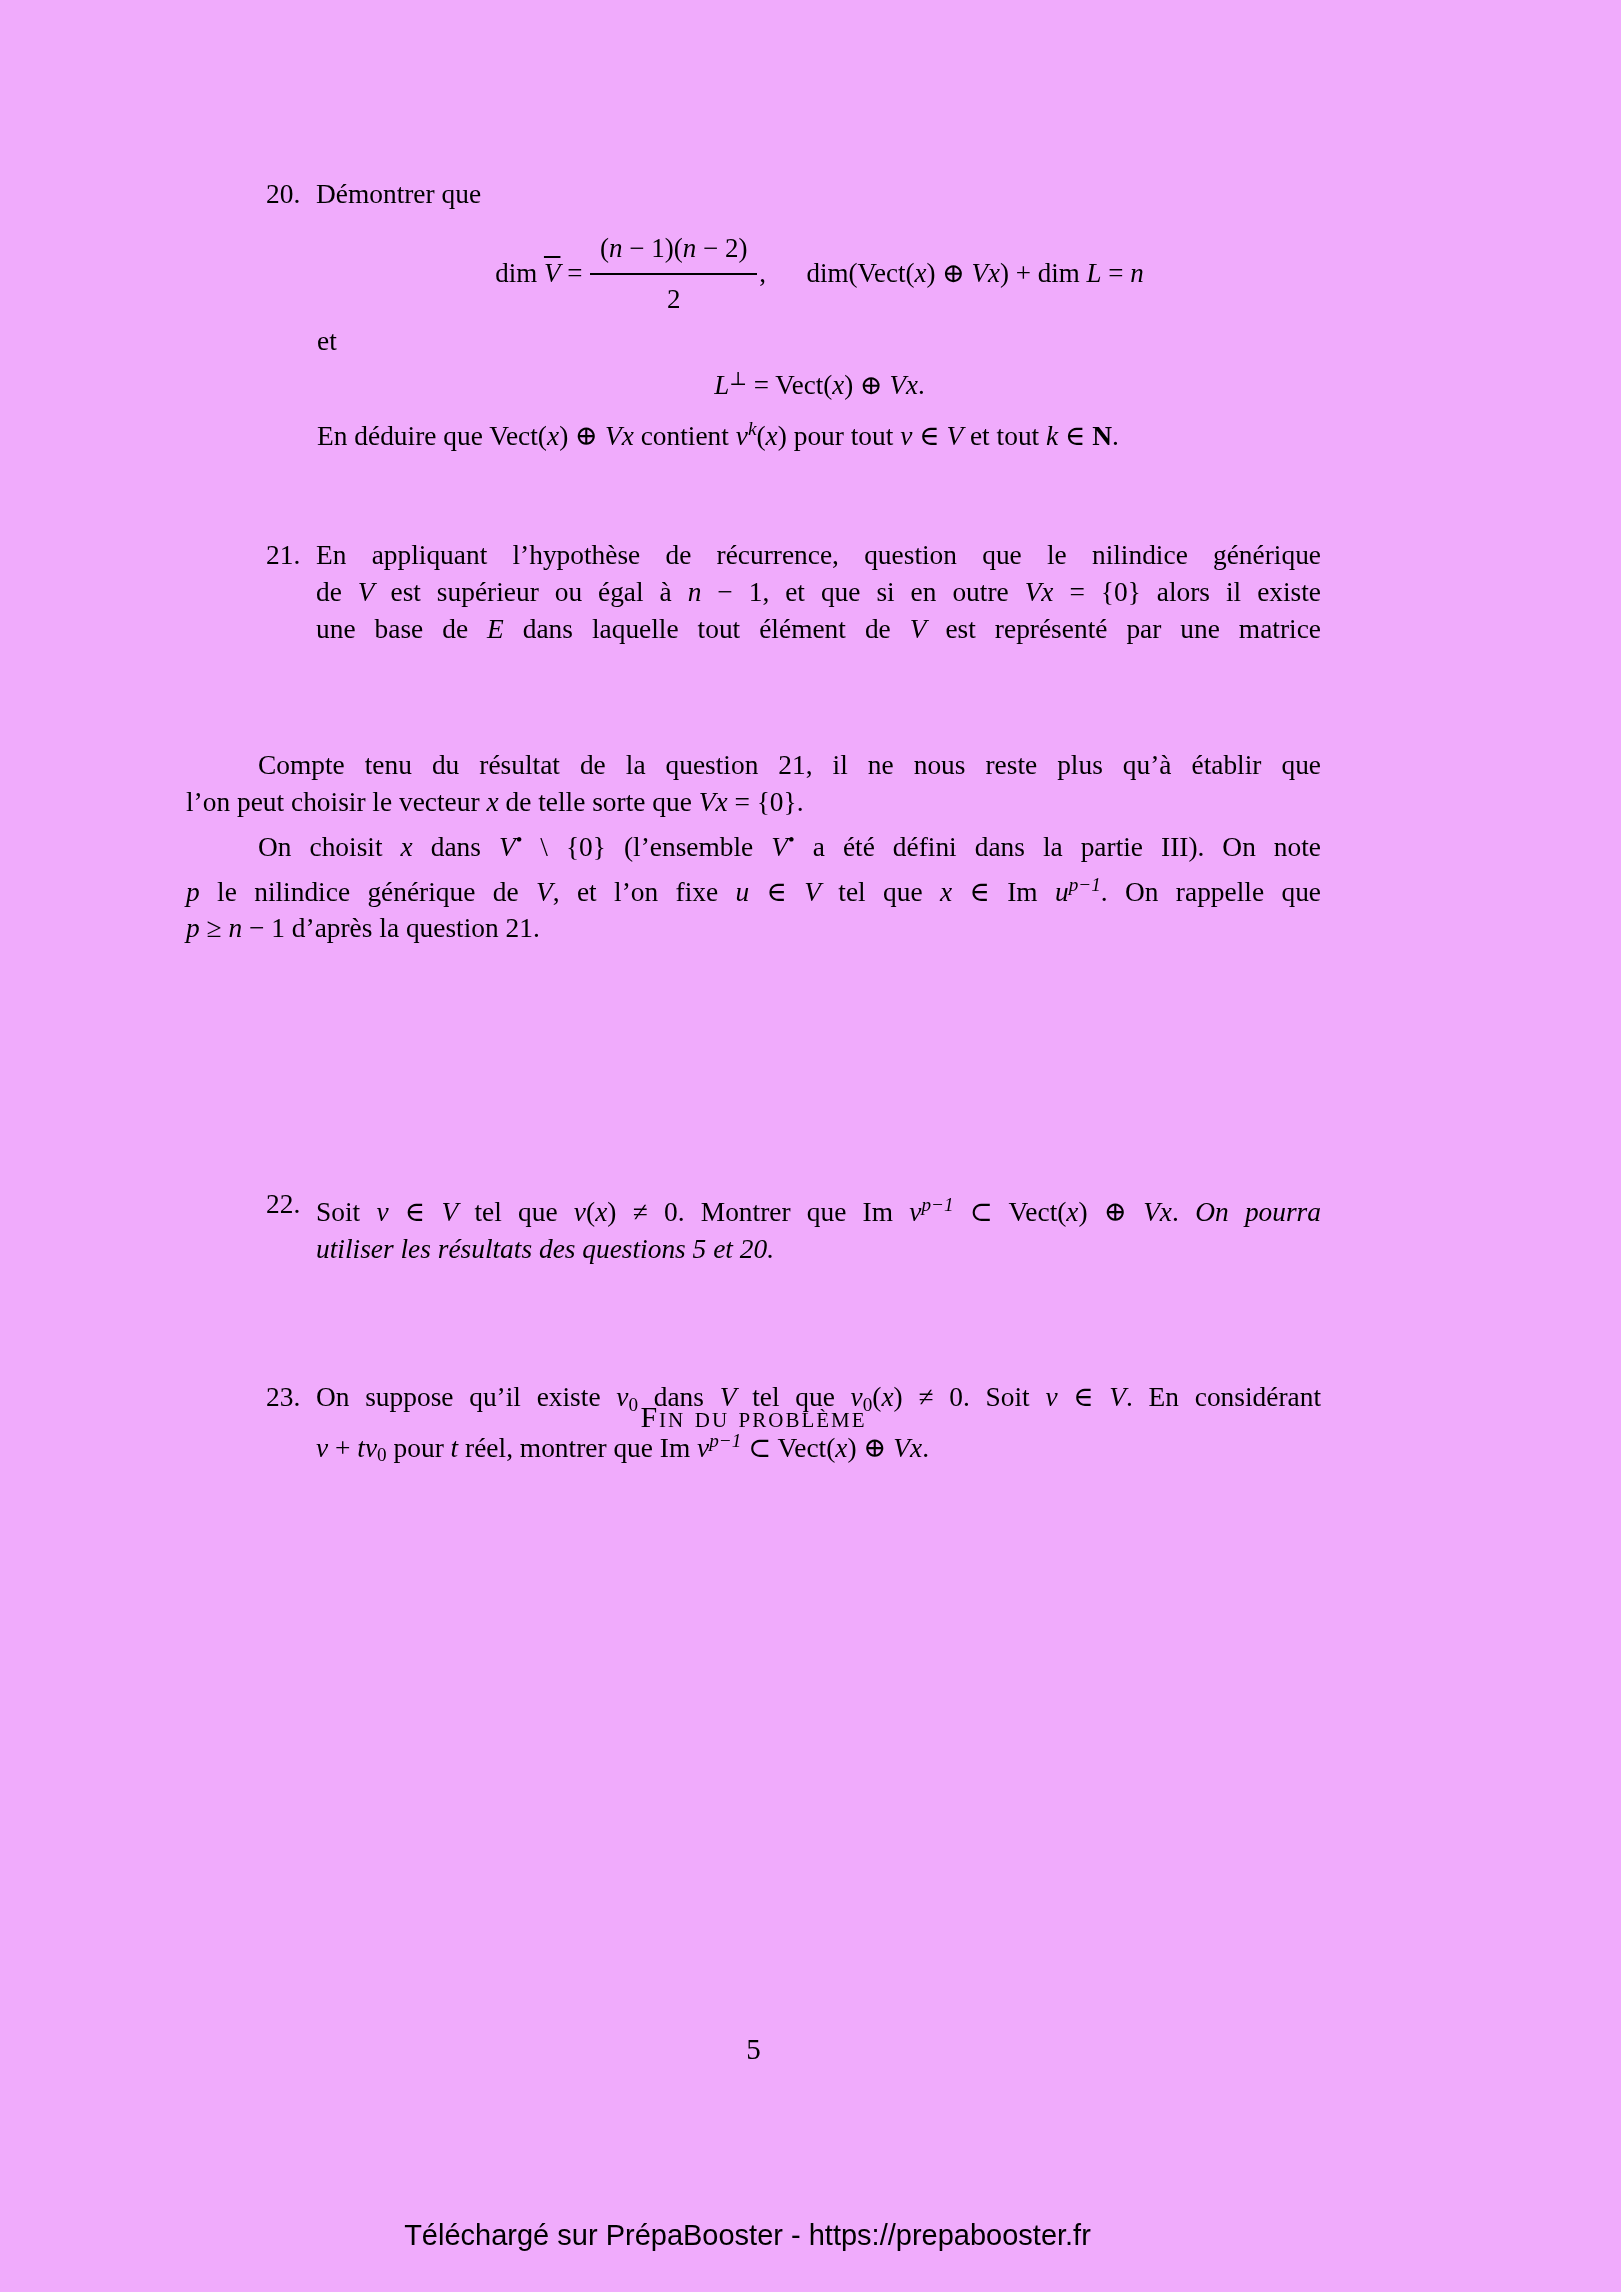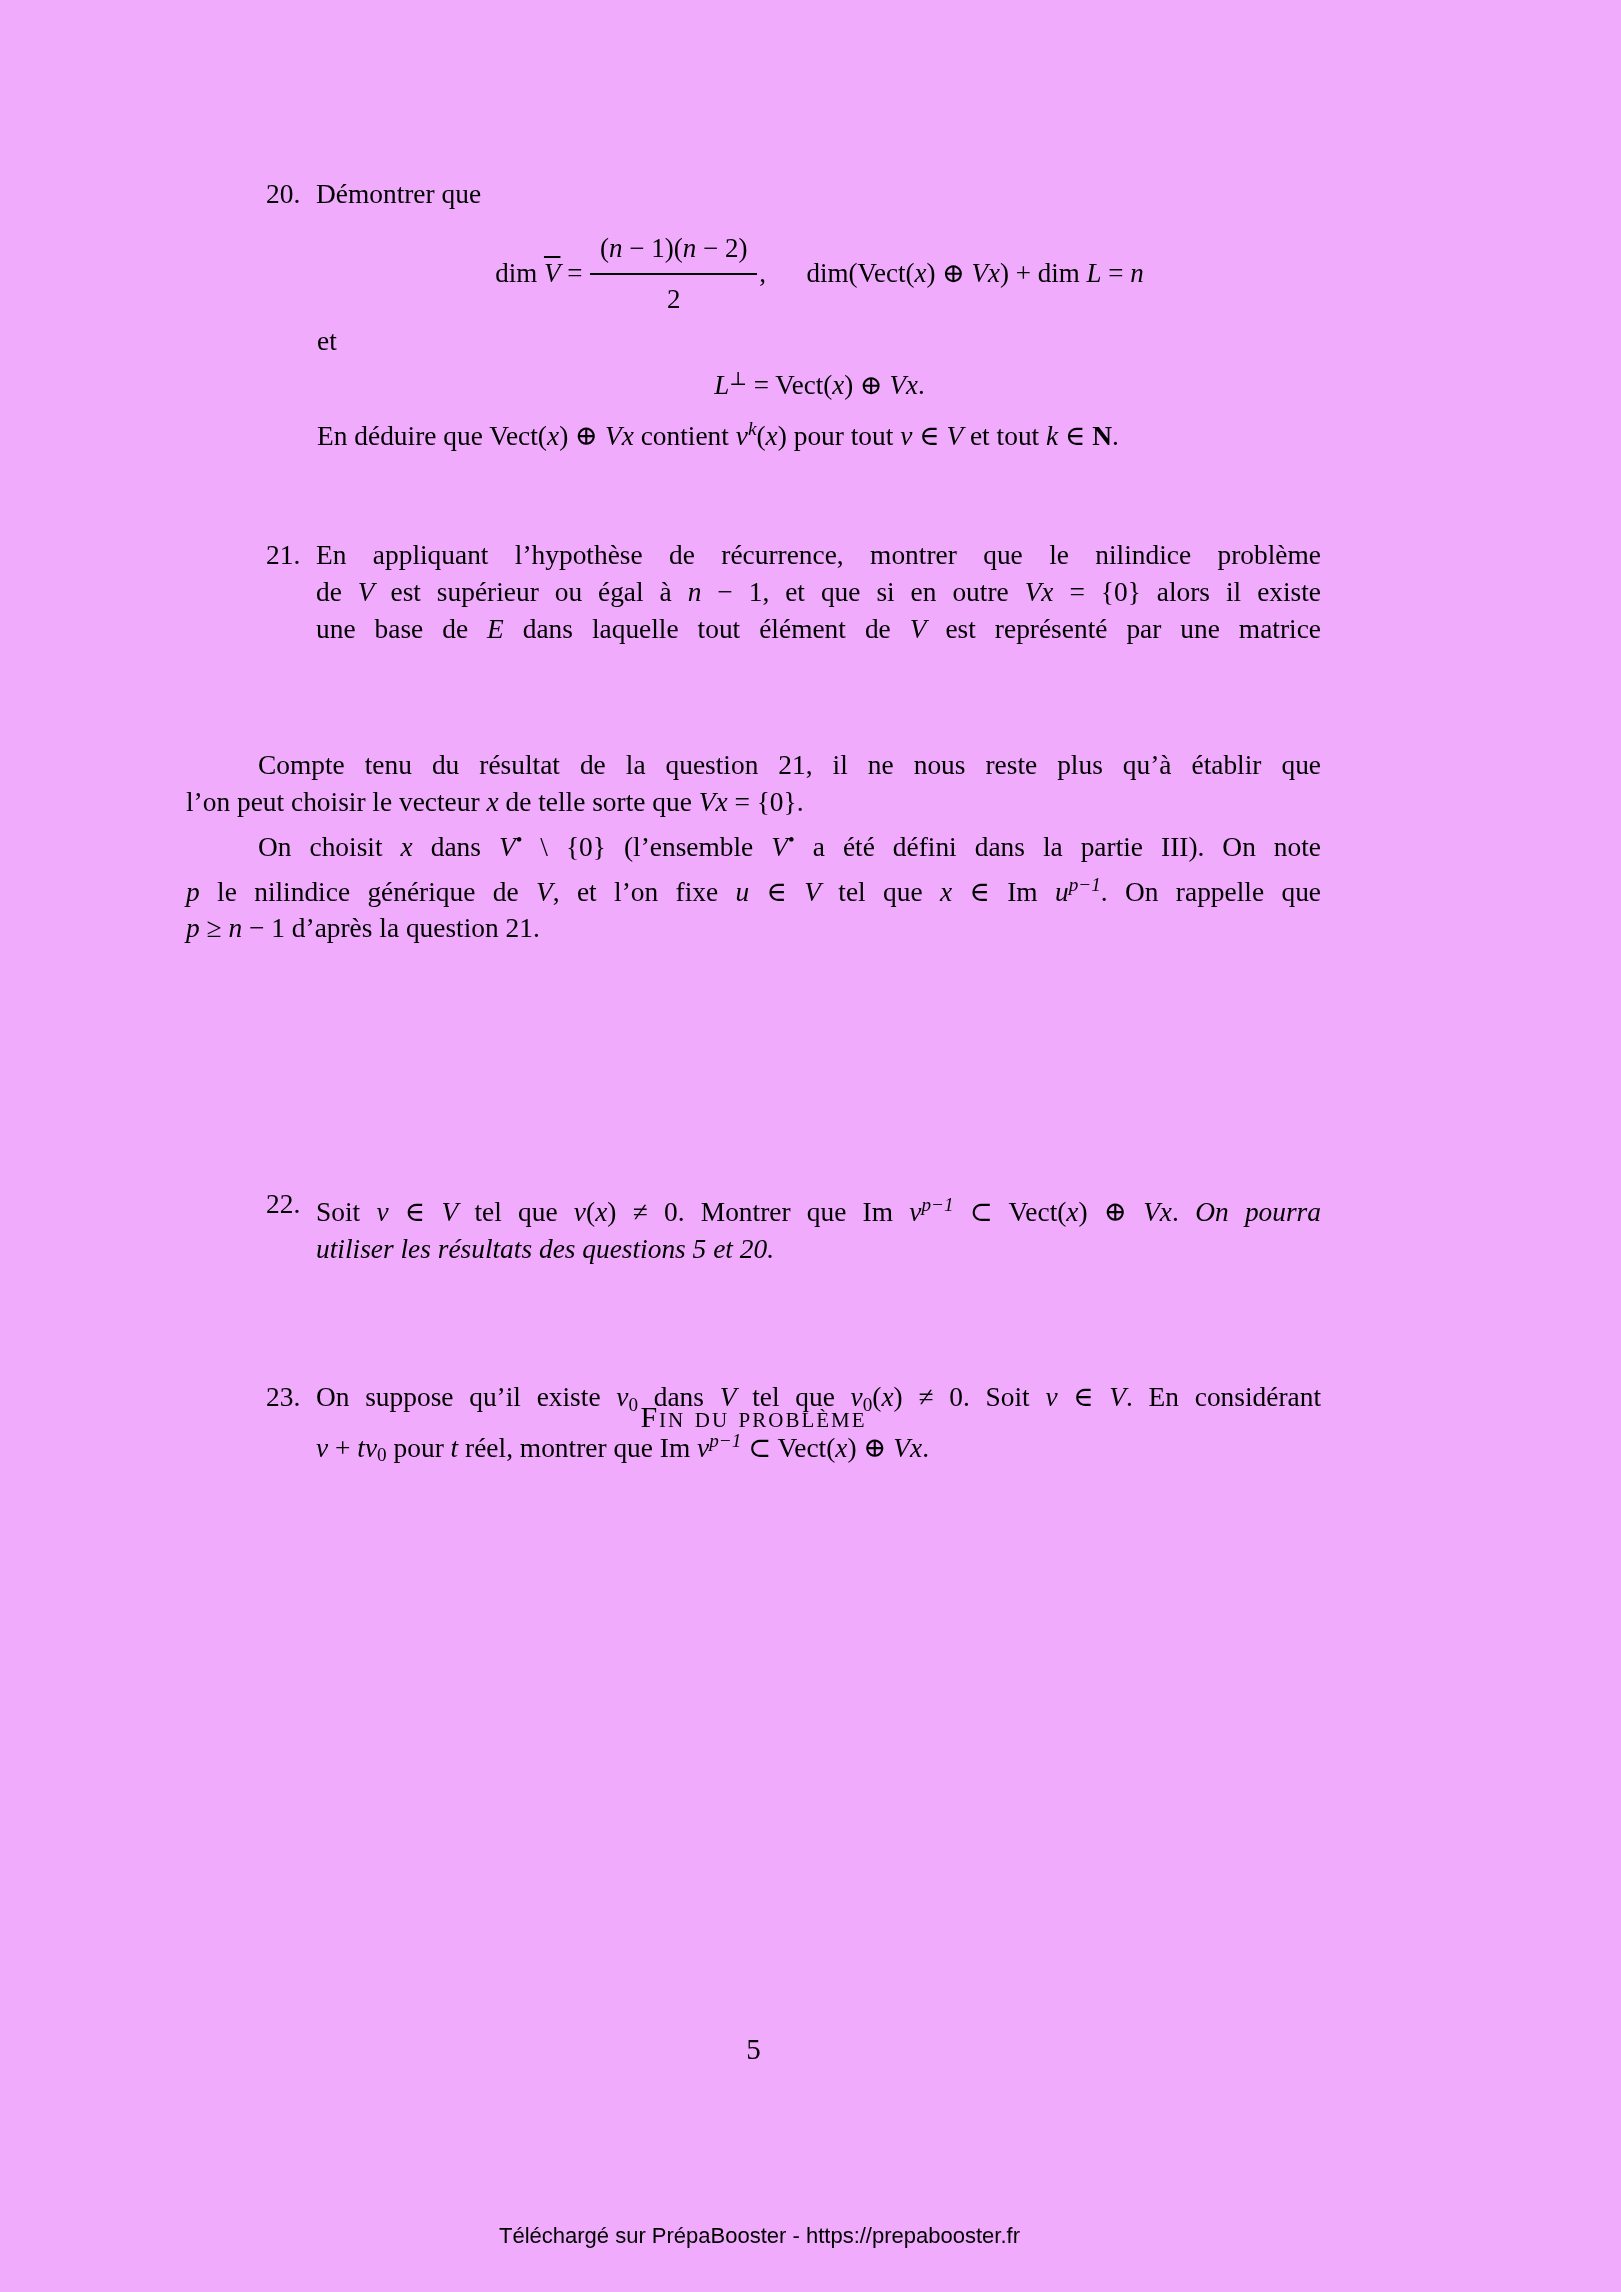--- a/index.html
+++ b/index.html
@@ -37,23 +37,23 @@
   .seg-u{font-size:0.7em;vertical-align:-0.25em;}
   .seg-cov{font-style:italic;text-decoration:overline;}
   .fin{
     text-align:center;
     font-variant:small-caps;
     letter-spacing:2px;
     font-size:30px;
   }
   .pagenum{text-align:center;font-size:29px;}
   .footer{
-    left:16px;width:1487px;text-align:center;
+    left:4px;width:1487px;text-align:center;
     font-family:"Liberation Sans","DejaVu Sans",sans-serif;
-    font-size:22px;
+    font-size:29px;
   }
 </style>
 </head>
 <body>
 
 <div class="page">
 
   <div class="block tb item" style="top:176px;">
     <span class="qnum">20.</span>
     <div class="l"><span class="seg-r">Démontrer que</span></div>
@@ -75,21 +75,21 @@
   <div class="block" style="top:323px;left:317px;width:1005px;">
     <div class="l"><span class="seg-r">et</span></div>
   </div>
 
   <div class="block" style="top:410px;left:317px;width:1005px;">
     <div class="l"><span class="seg-r">En déduire que Vect(</span><span class="seg-i">x</span><span class="seg-r">) ⊕ </span><span class="seg-c">V</span><span class="seg-i">x</span><span class="seg-r"> contient </span><span class="seg-i">v</span><span class="seg-si">k</span><span class="seg-r">(</span><span class="seg-i">x</span><span class="seg-r">) pour tout </span><span class="seg-i">v</span><span class="seg-r"> ∈ </span><span class="seg-c">V</span><span class="seg-r"> et tout </span><span class="seg-i">k</span><span class="seg-r"> ∈ </span><span class="seg-b">N</span><span class="seg-r">.</span></div>
   </div>
 
   <div class="block tb item" style="top:500px;">
     <span class="qnum">21.</span>
-    <div class="j"><span class="seg-r">En appliquant l’hypothèse de récurrence, montrer que le nilindice problème</span></div>
+    <div class="j"><span class="seg-r">En appliquant l’hypothèse de récurrence, question que le nilindice générique</span></div>
     <div class="j"><span class="seg-r">de </span><span class="seg-c">V</span><span class="seg-r"> est supérieur ou égal à </span><span class="seg-i">n</span><span class="seg-r"> − 1, et que si en outre </span><span class="seg-c">V</span><span class="seg-i">x</span><span class="seg-r"> = {0} alors il existe</span></div>
     <div class="j"><span class="seg-r">une base de </span><span class="seg-i">E</span><span class="seg-r"> dans laquelle tout élément de </span><span class="seg-c">V</span><span class="seg-r"> est représenté par une matrice</span></div>
   </div>
 
   <div class="block tb" style="top:747px;">
     <div class="j ind"><span class="seg-r">Compte tenu du résultat de la question 21, il ne nous reste plus qu’à établir que</span></div>
     <div class="l"><span class="seg-r">l’on peut choisir le vecteur </span><span class="seg-i">x</span><span class="seg-r"> de telle sorte que </span><span class="seg-c">V</span><span class="seg-i">x</span><span class="seg-r"> = {0}.</span></div>
     <div class="j ind"><span class="seg-r">On choisit </span><span class="seg-i">x</span><span class="seg-r"> dans </span><span class="seg-c">V</span><span class="seg-s">•</span><span class="seg-r"> \ {0} (l’ensemble </span><span class="seg-c">V</span><span class="seg-s">•</span><span class="seg-r"> a été défini dans la partie III). On note</span></div>
     <div class="j"><span class="seg-i">p</span><span class="seg-r"> le nilindice générique de </span><span class="seg-c">V</span><span class="seg-r">, et l’on fixe </span><span class="seg-i">u</span><span class="seg-r"> ∈ </span><span class="seg-c">V</span><span class="seg-r"> tel que </span><span class="seg-i">x</span><span class="seg-r"> ∈ Im </span><span class="seg-i">u</span><span class="seg-si">p−1</span><span class="seg-r">. On rappelle que</span></div>
     <div class="l"><span class="seg-i">p</span><span class="seg-r"> ≥ </span><span class="seg-i">n</span><span class="seg-r"> − 1 d’après la question 21.</span></div>

